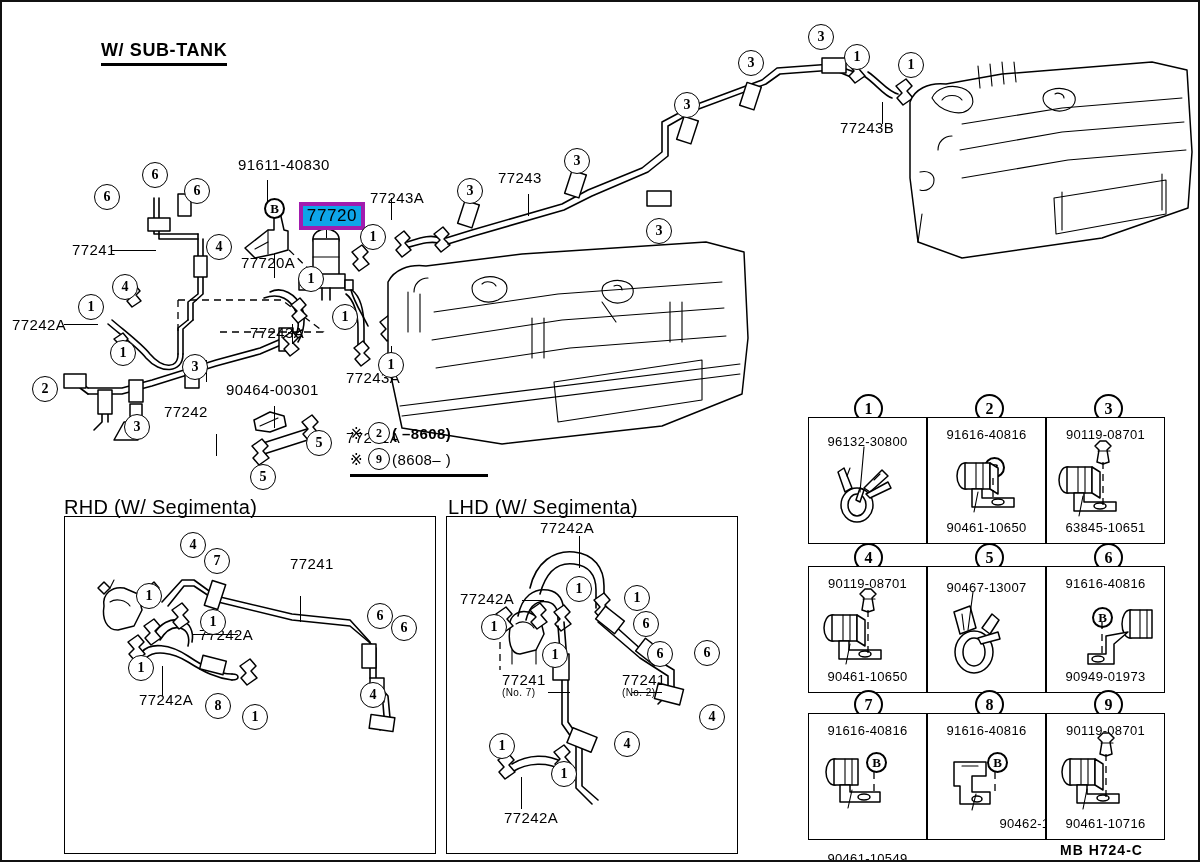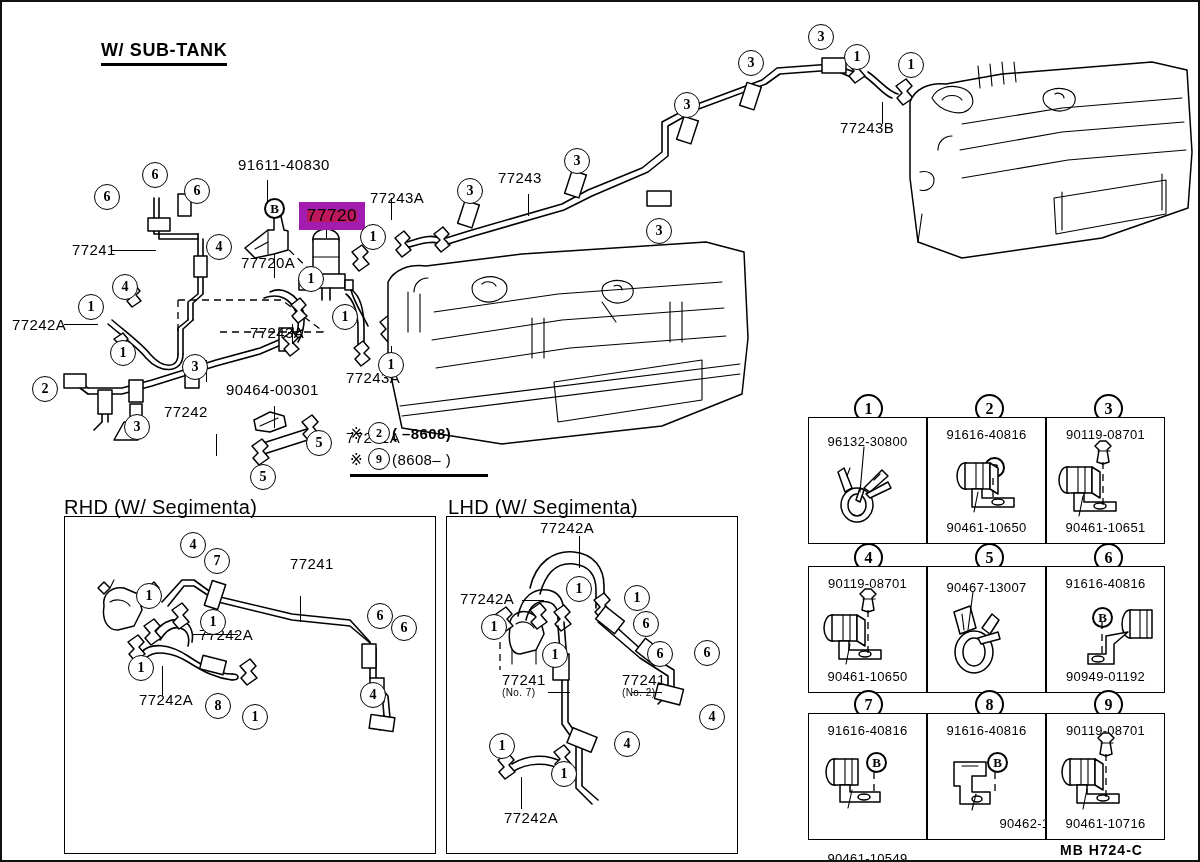--- a/index.html
+++ b/index.html
@@ -63,22 +63,22 @@
     border-radius:50%;
     background:#fff;
     display:flex;align-items:center;justify-content:center;
     font-size:13px;font-weight:bold;
     box-sizing:border-box;
     font-family:"Liberation Serif","DejaVu Serif",serif;
   }
   
   .hl{
     position:absolute;
-    border:8px solid #a21caf;
-    background:#be185d;
+    border:4px solid #a21caf;
+    background:#0ea5e9;
     display:flex;align-items:center;justify-content:center;
     font-size:17px;
     letter-spacing:.6px;
     box-sizing:border-box;
   }
   
   .ln{position:absolute;background:#000;}
   .ln.h{height:1.4px;}
   .ln.v{width:1.4px;}
   
@@ -435,35 +435,35 @@
     <div class="lgtop" style="left:806px;top:432px;width:119px;">96132-30800</div>
 
     <div class="cnum big" style="left:973px;top:392px;">2</div>
     <div class="lgcell" style="left:925px;top:415px;width:119px;height:127px;"></div>
     <div class="lgtop" style="left:925px;top:425px;width:119px;">91616-40816</div>
     <div class="lgbot" style="left:925px;top:518px;width:119px;">90461-10650</div>
 
     <div class="cnum big" style="left:1092px;top:392px;">3</div>
     <div class="lgcell" style="left:1044px;top:415px;width:119px;height:127px;"></div>
     <div class="lgtop" style="left:1044px;top:425px;width:119px;">90119-08701</div>
-    <div class="lgbot" style="left:1044px;top:518px;width:119px;">90461-10651</div>
+    <div class="lgbot" style="left:1044px;top:518px;width:119px;">63845-10651</div>
 
     <div class="cnum big" style="left:852px;top:541px;">4</div>
     <div class="lgcell" style="left:806px;top:564px;width:119px;height:127px;"></div>
     <div class="lgtop" style="left:806px;top:574px;width:119px;">90119-08701</div>
     <div class="lgbot" style="left:806px;top:667px;width:119px;">90461-10650</div>
 
     <div class="cnum big" style="left:973px;top:541px;">5</div>
     <div class="lgcell" style="left:925px;top:564px;width:119px;height:127px;"></div>
     <div class="lgtop" style="left:925px;top:578px;width:119px;">90467-13007</div>
 
     <div class="cnum big" style="left:1092px;top:541px;">6</div>
     <div class="lgcell" style="left:1044px;top:564px;width:119px;height:127px;"></div>
     <div class="lgtop" style="left:1044px;top:574px;width:119px;">91616-40816</div>
-    <div class="lgbot" style="left:1044px;top:667px;width:119px;">90949-01192</div>
+    <div class="lgbot" style="left:1044px;top:667px;width:119px;">90949-01973</div>
 
     <div class="cnum big" style="left:852px;top:688px;">7</div>
     <div class="lgcell" style="left:806px;top:711px;width:119px;height:127px;"></div>
     <div class="lgtop" style="left:806px;top:721px;width:119px;">91616-40816</div>
     <div class="lgbot" style="left:806px;top:814px;width:119px;margin-top:35px;">90461-10549</div>
 
     <div class="cnum big" style="left:973px;top:688px;">8</div>
     <div class="lgcell" style="left:925px;top:711px;width:119px;height:127px;"></div>
     <div class="lgtop" style="left:925px;top:721px;width:119px;">91616-40816</div>
     <div class="lgbot" style="left:925px;top:814px;width:135px;padding-left:45px;">90462-10103</div>

